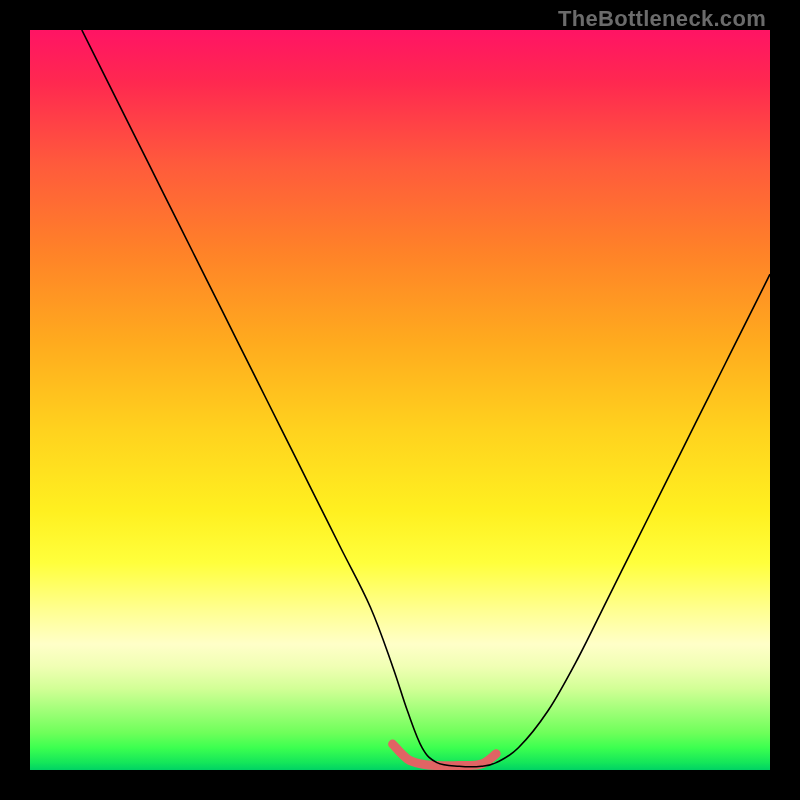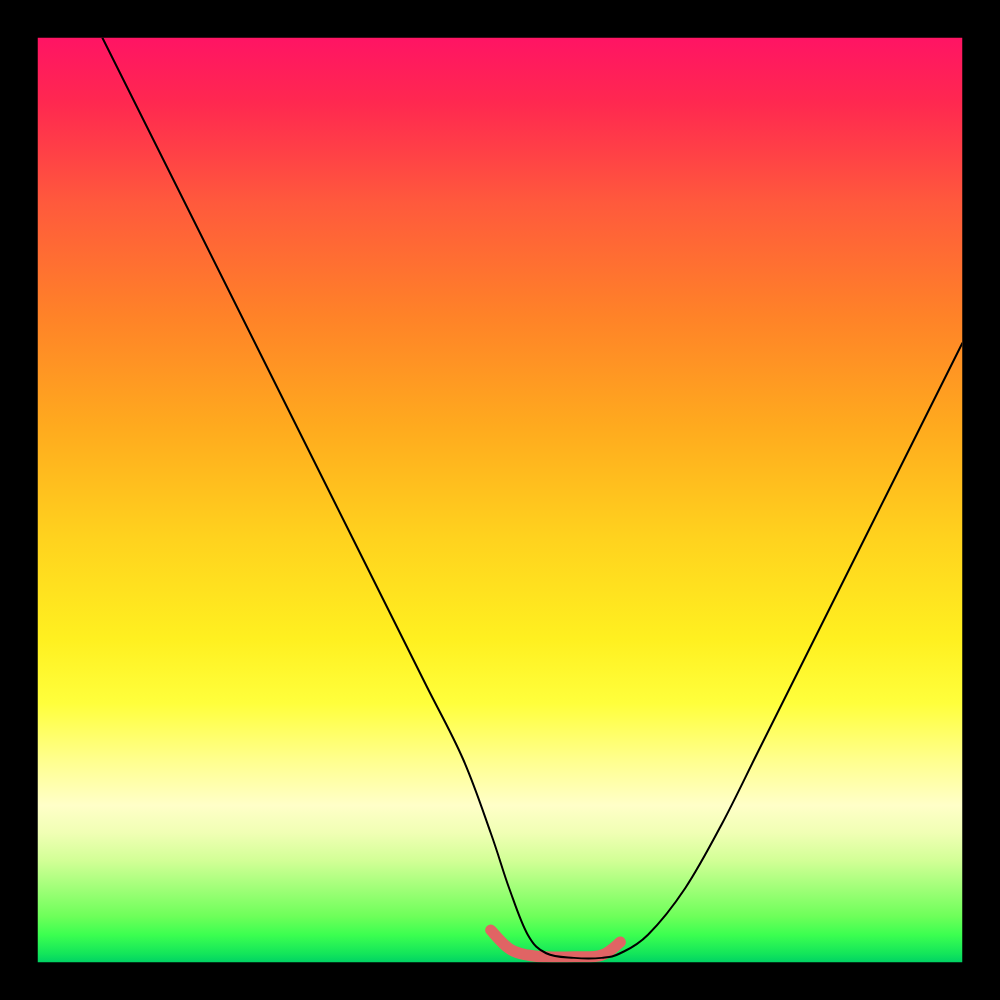--- a/index.html
+++ b/index.html
@@ -54,20 +54,21 @@
   }
   svg.curve {
     position: absolute;
     inset: 0;
   }
 </style>
 </head>
 <body>
 
 <div class="frame">
+  <div class="attribution">TheBottleneck.com</div>
   <div class="plot-area">
     <div class="gradient-bg"></div>
     <svg class="curve" viewBox="0 0 740 740" preserveAspectRatio="none">
       <path id="series-1" fill="none" d="M 362.59999999999997 714.1 C 365.26399999999995 716.764 372.072 725.3036 377.40000000000003 728.9 C 382.72800000000007 732.4964 386.872 732.8812 392.20000000000005 734.08 C 397.5280000000001 735.2788 400.3400000000001 735.2936 407.00000000000006 735.56 C 413.66 735.8263999999999 421.208 735.8263999999999 429.2 735.56 C 437.19199999999995 735.2936 444.73999999999995 736.2112000000001 451.4 734.08 C 458.06 731.9488 463.536 725.5848000000001 466.2 723.72" stroke="#e06464" stroke-width="9" stroke-linecap="round" stroke-linejoin="round"></path>
       <path id="series-0" fill="none" d="M 51.800000000000004 0 C 55.79600000000001 7.992000000000016 64.676 25.752000000000088 74 44.40000000000009 C 83.324 63.048000000000094 92.94400000000002 82.28800000000004 103.60000000000001 103.60000000000002 C 114.256 124.912 122.54399999999998 141.48799999999997 133.2 162.79999999999995 C 143.856 184.11199999999994 152.144 200.688 162.8 222 C 173.45600000000002 243.312 181.744 259.888 192.4 281.2 C 203.056 302.512 211.344 319.08799999999997 222 340.4 C 232.656 361.712 240.94400000000002 378.28799999999995 251.60000000000002 399.59999999999997 C 262.25600000000003 420.912 270.544 437.488 281.2 458.8 C 291.856 480.112 300.144 496.688 310.8 518 C 321.456 539.312 331.076 555.888 340.40000000000003 577.2 C 349.72400000000005 598.5120000000001 355.93999999999994 617.752 362.59999999999997 636.4 C 369.26 655.048 372.072 666.1479999999999 377.40000000000003 680.8 C 382.72800000000007 695.452 386.872 708.4759999999999 392.20000000000005 717.8 C 397.5280000000001 727.124 400.3400000000001 729.27 407.00000000000006 732.6 C 413.66 735.9300000000001 421.208 735.634 429.2 736.3 C 437.19199999999995 736.9659999999999 444.73999999999995 736.9659999999999 451.4 736.3 C 458.06 735.634 459.53999999999996 735.9300000000001 466.2 732.6 C 472.86 729.27 479.076 727.124 488.40000000000003 717.8 C 497.72400000000005 708.4759999999999 507.344 696.784 518 680.8 C 528.656 664.8159999999999 536.944 648.98 547.6 629 C 558.2560000000001 609.02 566.5440000000001 591.112 577.2 569.8 C 587.856 548.4879999999999 596.144 531.912 606.8 510.6 C 617.4559999999999 489.288 625.7439999999999 472.712 636.4 451.4 C 647.056 430.08799999999997 655.344 413.51200000000006 666 392.20000000000005 C 676.656 370.88800000000003 684.944 354.31199999999995 695.5999999999999 332.99999999999994 C 706.2559999999999 311.68799999999993 717.208 289.784 725.1999999999999 273.8 C 733.1919999999999 257.81600000000003 737.336 249.528 740 244.2" stroke="#000000" stroke-width="1.6" stroke-linecap="butt" stroke-linejoin="round"></path>
     </svg>
   </div>
 </div>
 
 </body></html>

